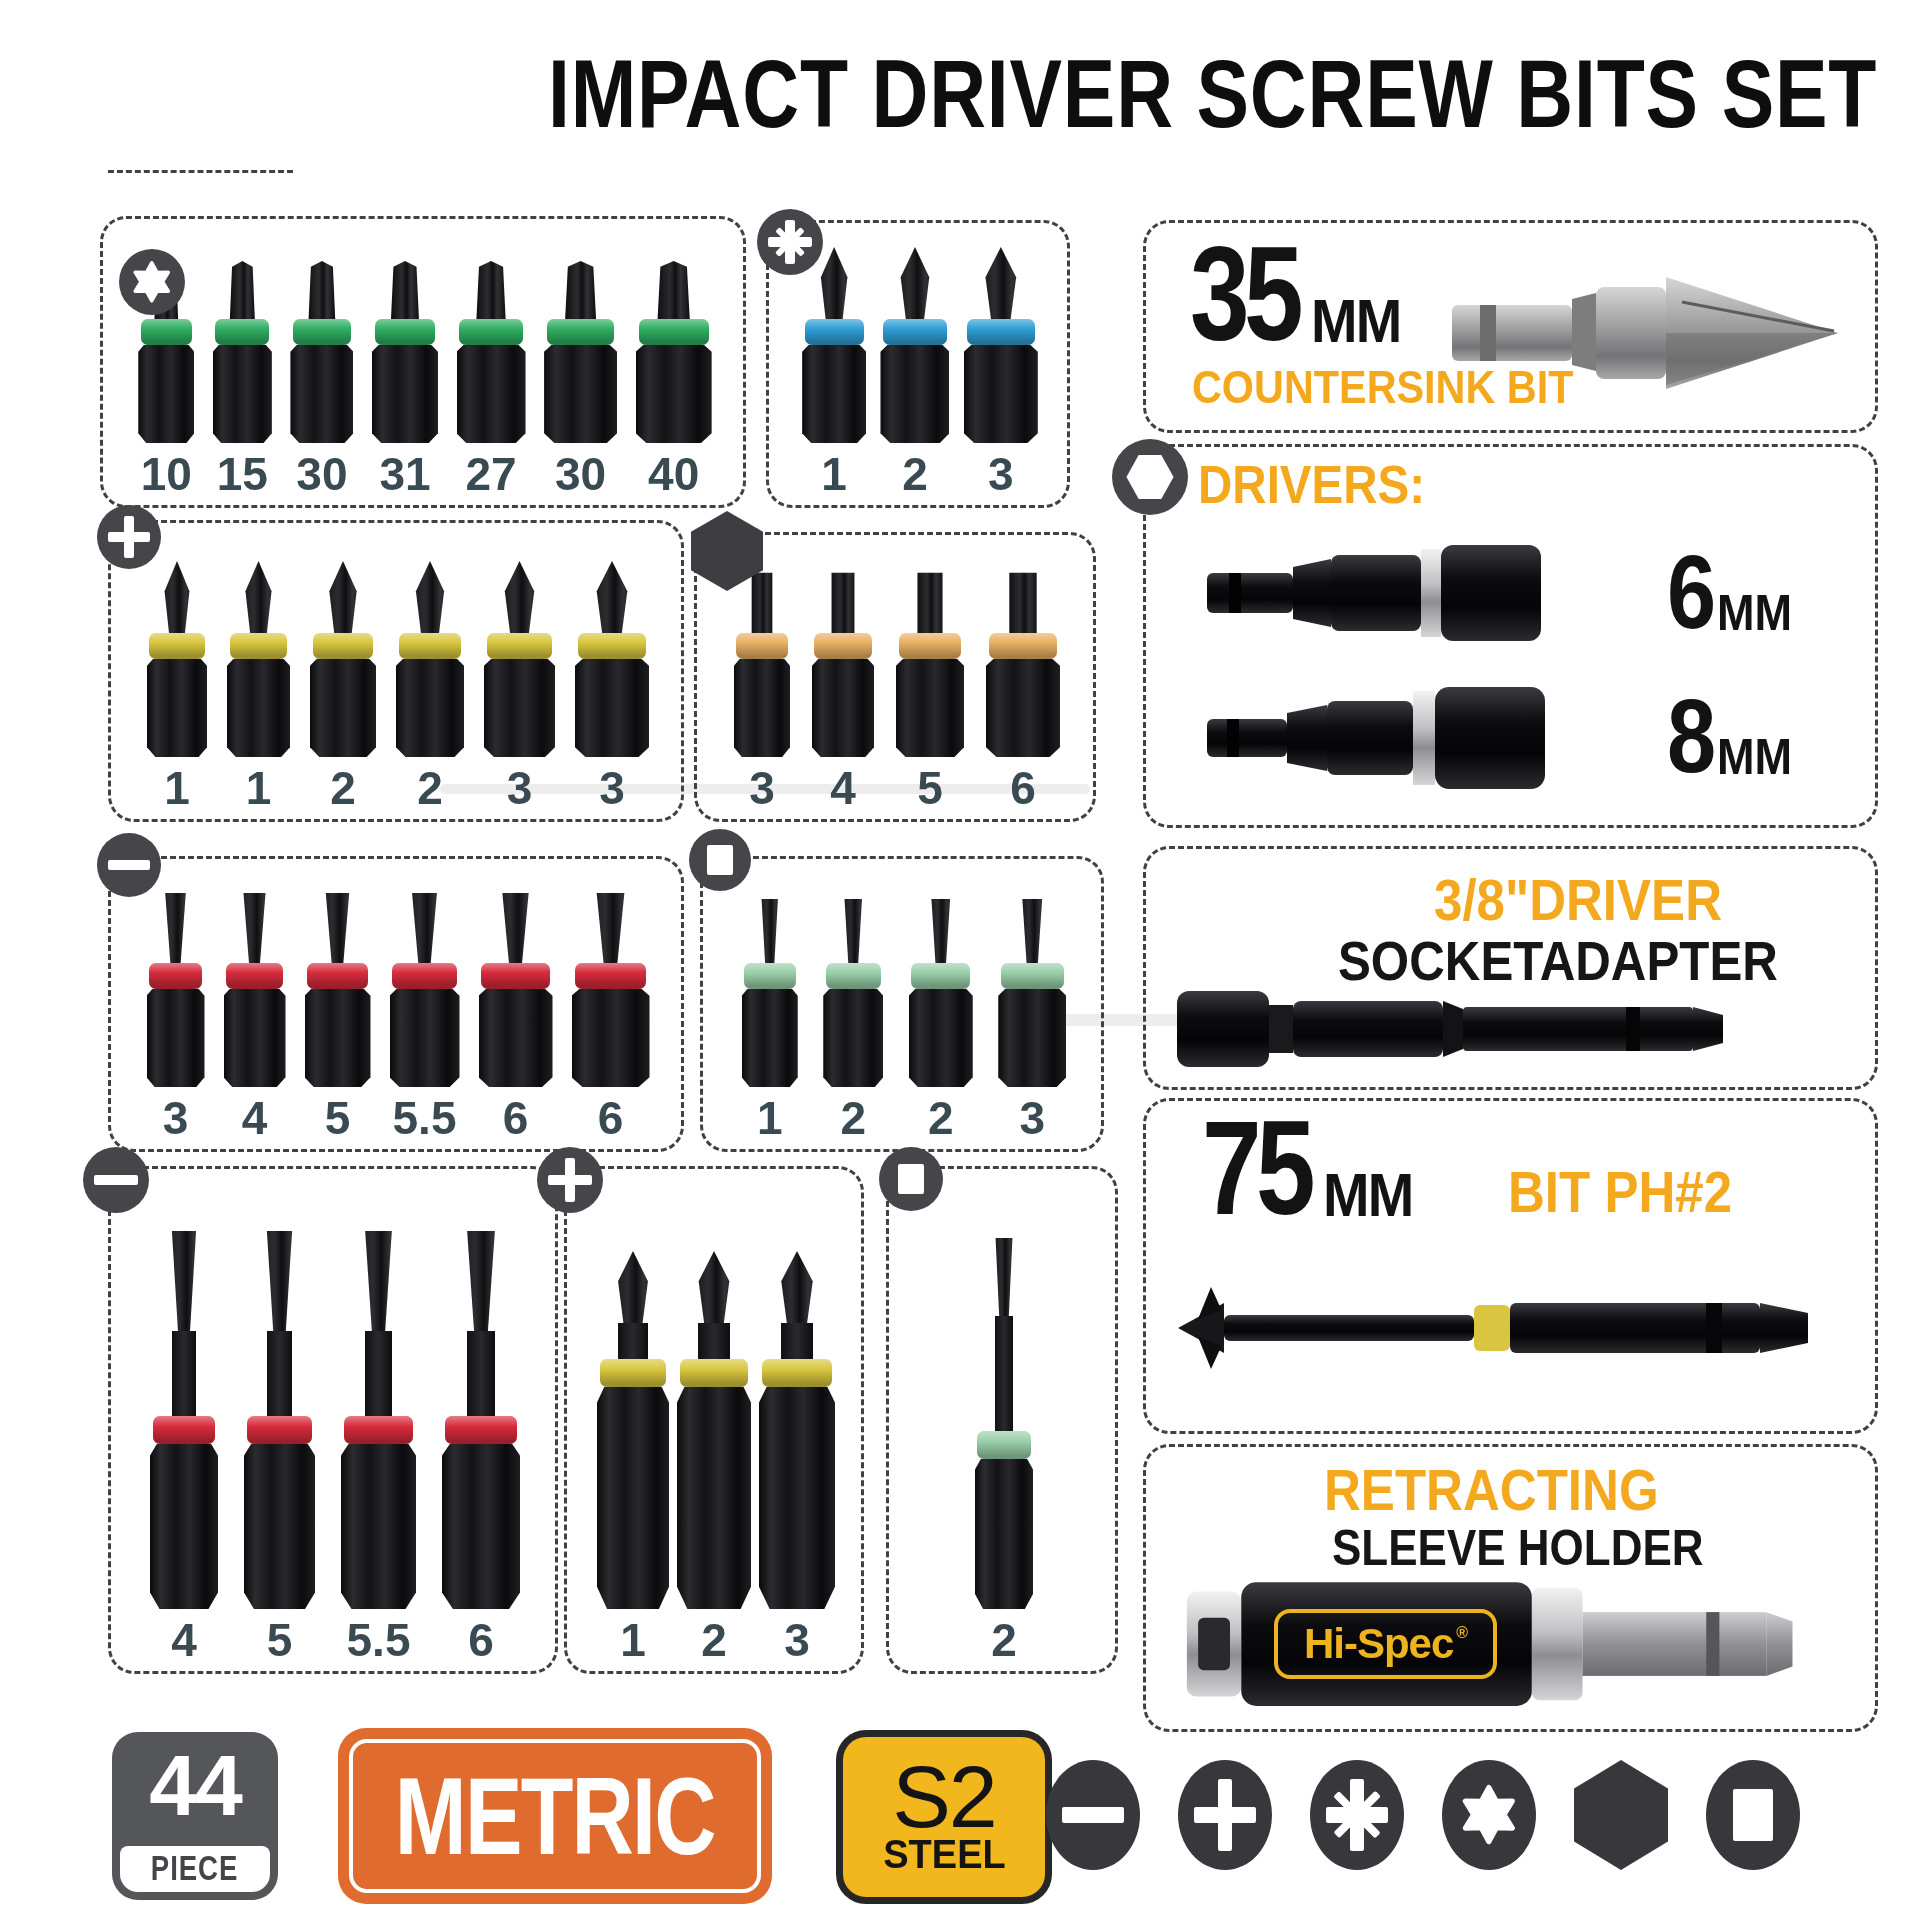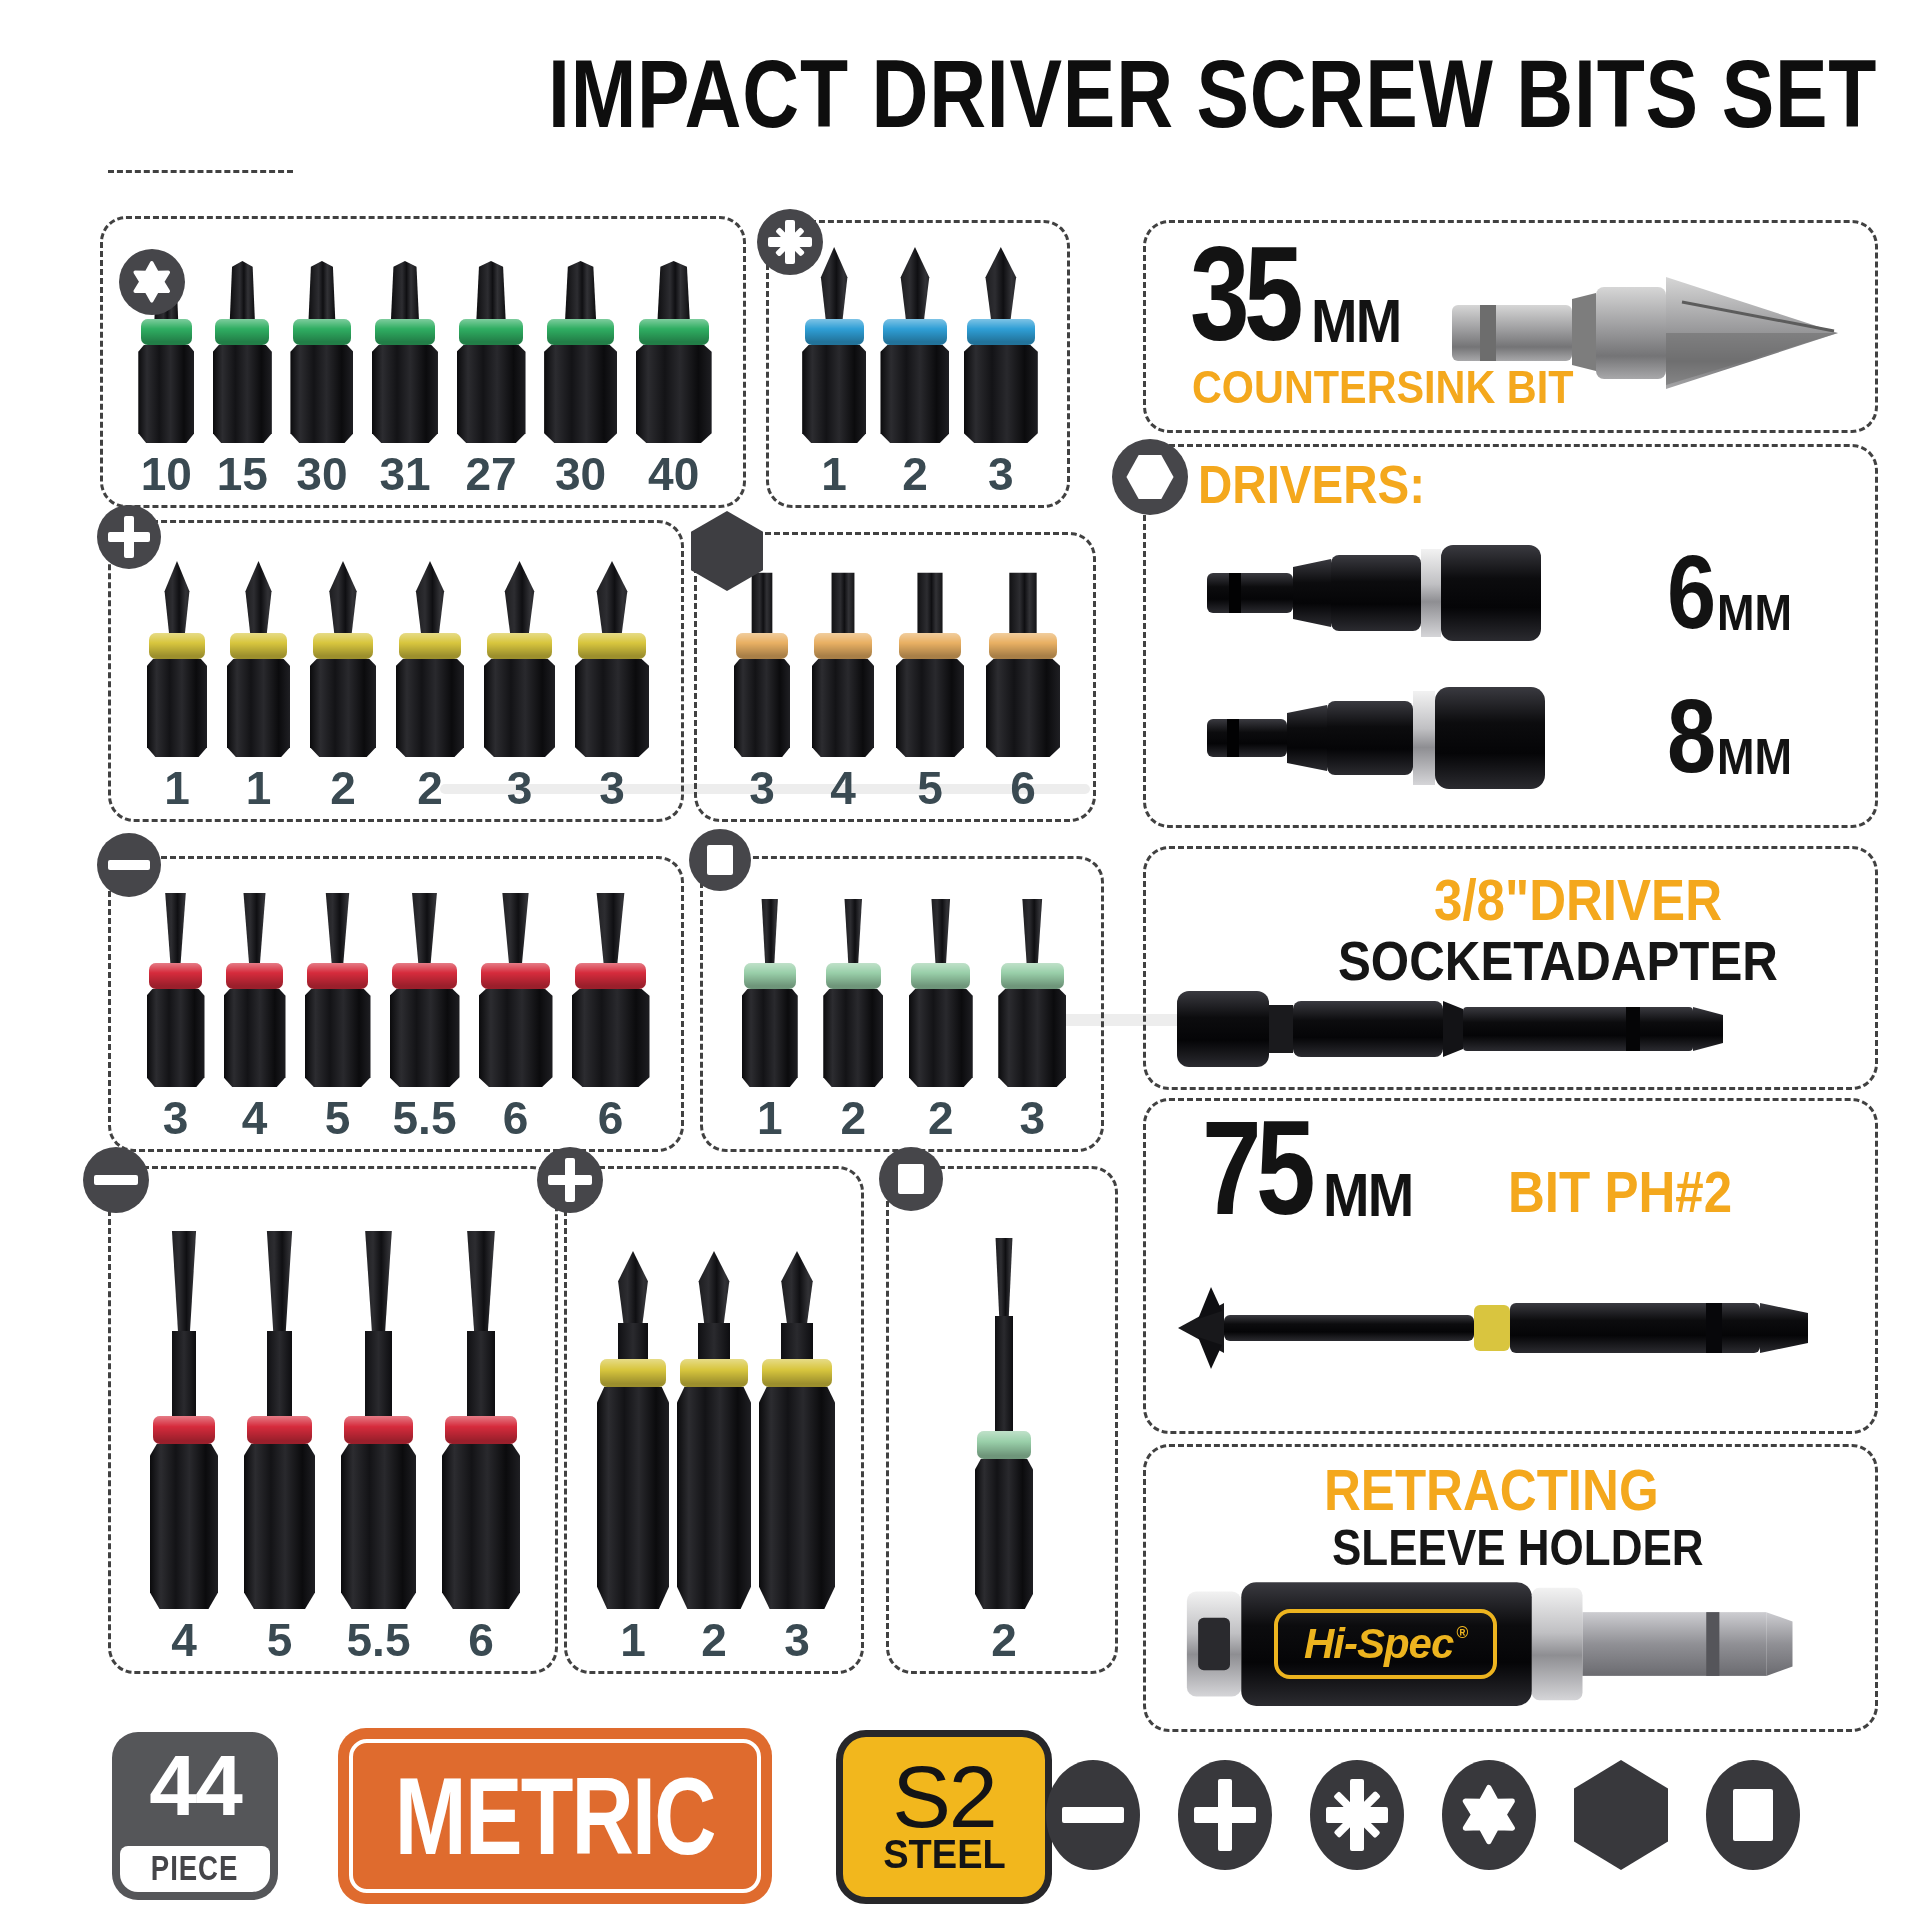--- a/index.html
+++ b/index.html
@@ -78,21 +78,21 @@
 
   .drv-row{position:absolute;display:flex;align-items:center;}
   .drv-label{display:flex;align-items:flex-end;margin-left:26px;}
   .dn{font-weight:900;font-size:104px;color:#131313;line-height:.8;letter-spacing:-4px;
       transform:scaleX(.85);transform-origin:left bottom;}
   .du{font-weight:900;font-size:50px;color:#131313;line-height:.85;margin-left:-4px;
       transform:scaleX(.9);transform-origin:left bottom;}
 
   .hispec{position:absolute;left:128px;top:162px;width:215px;height:62px;border:4px solid #edb41f;
           border-radius:16px;display:flex;align-items:center;justify-content:center;
-          font-style:italic;font-weight:900;font-size:42px;color:#edb41f;letter-spacing:-1px;z-index:4;}
+          font-weight:900;font-size:42px;color:#edb41f;letter-spacing:-1px;z-index:4;}
   .hispec sup{font-size:16px;margin-left:3px;margin-top:-22px;}
 
   
   .badge-piece{position:absolute;left:112px;top:1732px;width:166px;height:168px;background:#555659;
                border-radius:26px;}
   .pc-num{text-align:center;color:#fff;font-weight:900;font-size:86px;line-height:1;margin-top:10px;
           letter-spacing:-2px;}
   .pc-strip{position:absolute;left:8px;right:8px;bottom:8px;height:46px;background:#fff;
             border-radius:8px 8px 18px 18px;display:flex;align-items:center;justify-content:center;}
   .pc-label{color:#454549;font-weight:900;font-size:30px;letter-spacing:1px;transform:scale(.92,1.15);}

